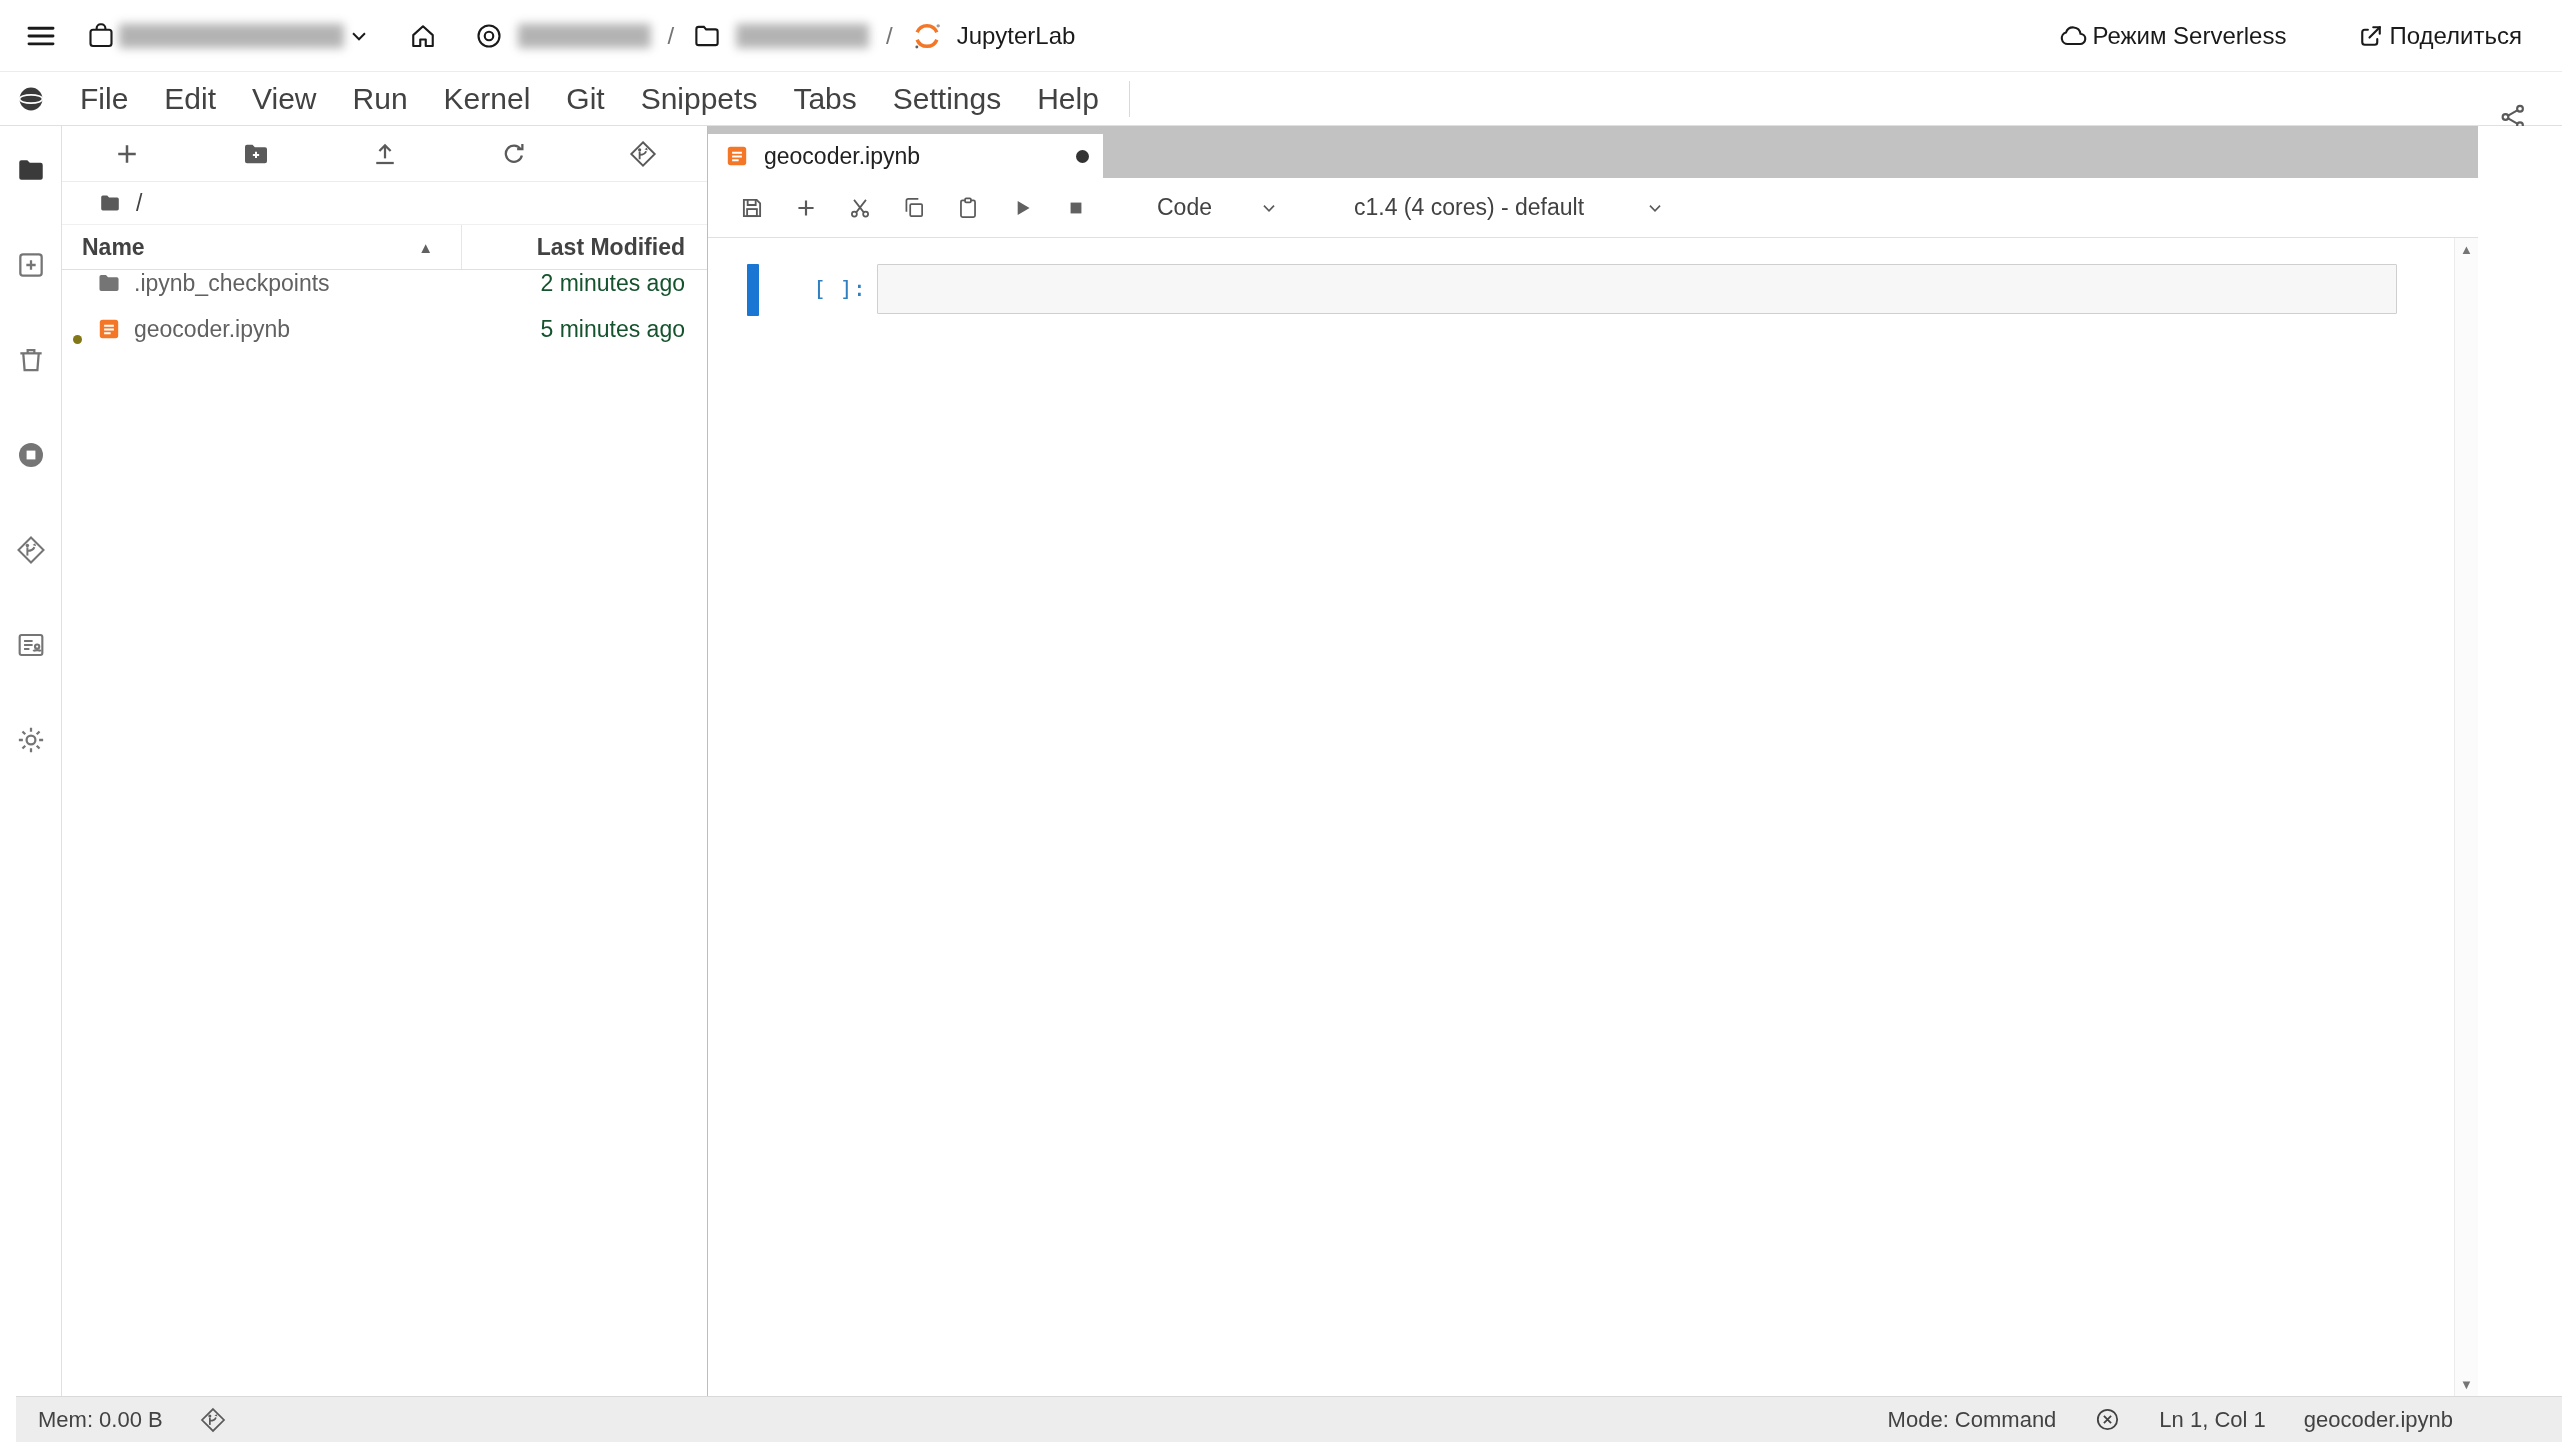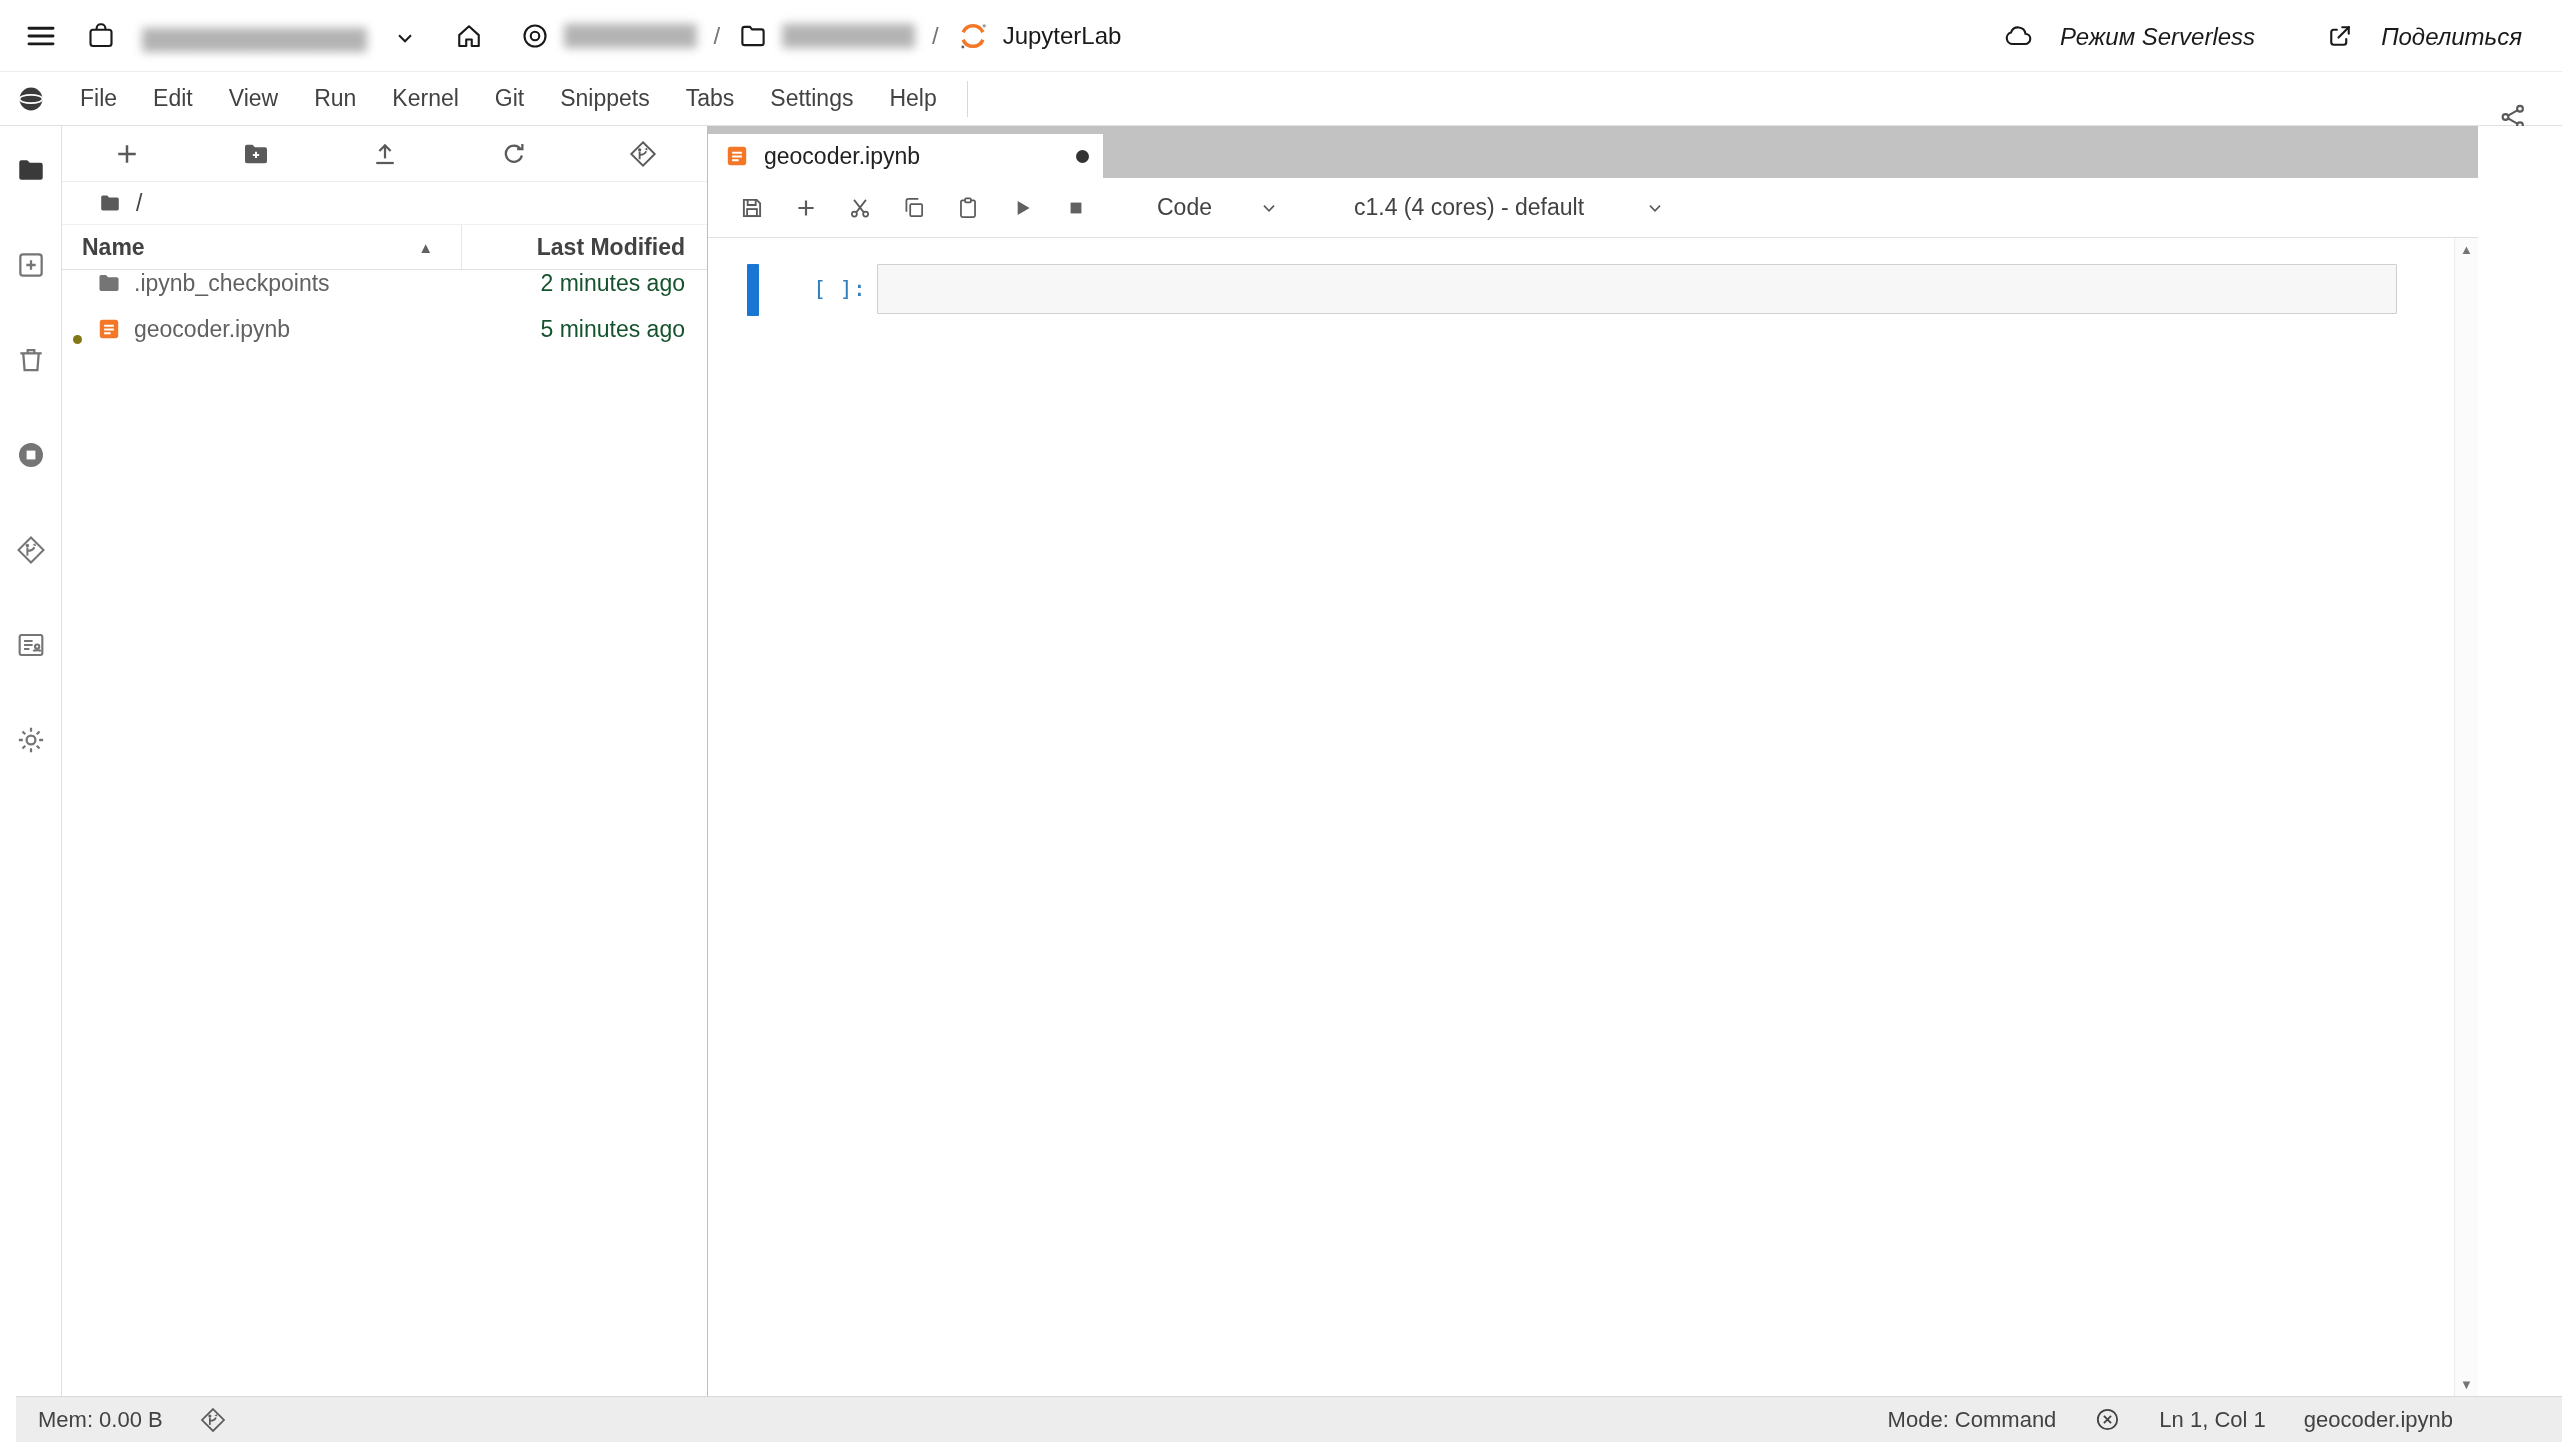--- a/index.html
+++ b/index.html
@@ -11,32 +11,32 @@
   svg { display:block; }
   .ic { color:#5a5a5a; }
   .ic-dark { color:#1a1a1a; }
 
   
   .topbar {
     position:absolute; top:0; left:0; width:2562px; height:72px;
     display:flex; align-items:center; padding:0 40 0 24px; padding-left:24px; padding-right:40px;
     background:#fff; border-bottom:1px solid #ececec; font-size:24px; color:#1a1a1a;
   }
-  .tb-btn { display:flex; align-items:flex-end; gap:26px; cursor:pointer;font-style:italic; }
+  .tb-btn { display:flex; align-items:center; gap:3px; cursor:pointer; }
   .tb-group { display:flex; align-items:center; gap:14px; }
   .blurred { filter:blur(5px); color:#9a9a9a; opacity:.75; font-size:20px; letter-spacing:-1px; white-space:nowrap; }
   .tb-sep { color:#757575; margin:0 18px; font-size:24px; }
   .tb-right { margin-left:auto; display:flex; align-items:center; gap:70px; }
   .mr28 { margin-right:28px; } .mr36 { margin-right:36px; }
 
   
   .menubar {
     position:absolute; top:72px; left:0; width:2562px; height:54px;
     display:flex; align-items:center; background:#fff; border-bottom:1px solid #e0e0e0;
-    font-size:23px; color:#424242;
+    font-size:30px; color:#424242;
   }
   .mb-logo { width:62px; display:flex; justify-content:center; }
   .menu-item { padding:0 18px; height:54px; display:flex; align-items:center; cursor:pointer; }
   .menu-divider { width:1px; height:36px; background:#d9d9d9; margin-left:12px; }
   .mb-right { margin-left:auto; margin-right:80px; display:flex; align-items:center; }
   .cpu-bar { width:132px; height:32px; background:#fff; border:1px solid #8f8f8f; margin-left:12px; }
   .pct { margin-left:40px; }
   .vdiv { width:1px; height:30px; background:#cfcfcf; margin:0 18px; }
   .vdiv-end { width:1px; height:54px; background:#e0e0e0; margin-left:18px; }
 

